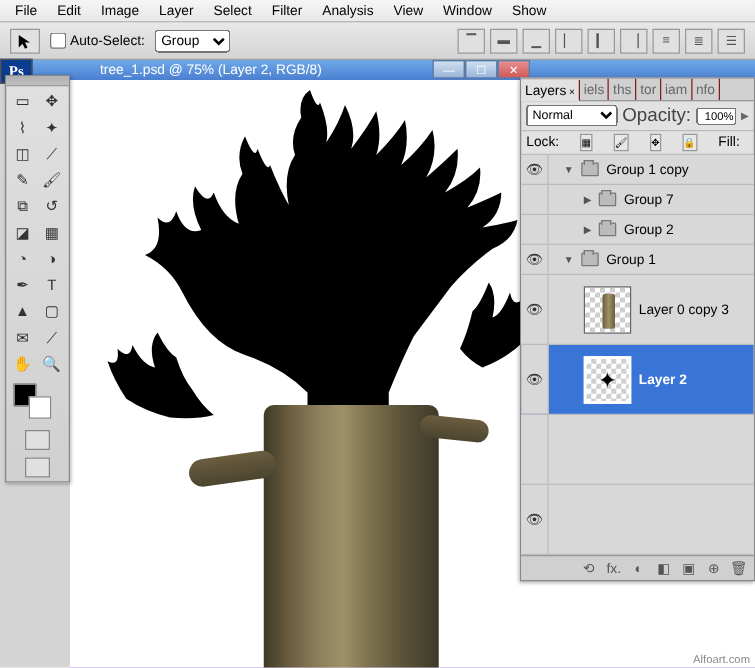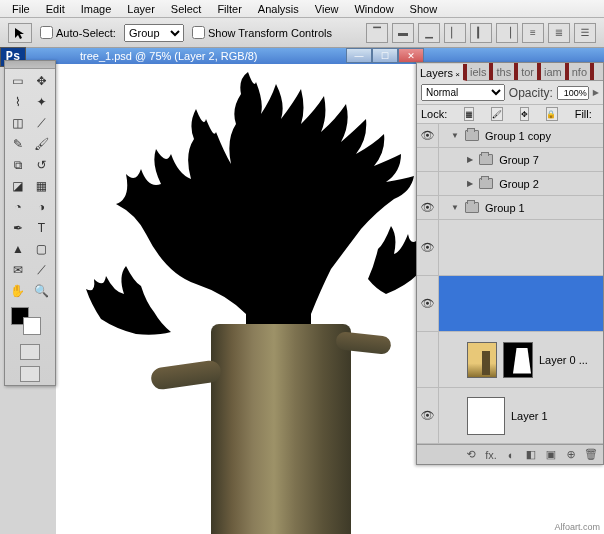--- a/index.html
+++ b/index.html
@@ -12,21 +12,21 @@
 
 .optbar { background:linear-gradient(#e8e8e8,#d4d4d4); height:30px; display:flex; align-items:center; padding:0 8px; gap:8px; border-bottom:1px solid #a0a0a0; }
 .optbar .arrow-tool { width:24px; height:20px; display:flex; align-items:center; justify-content:center; border:1px solid #999; background:#e0e0e0; }
 .optbar label { display:flex; align-items:flex-end; gap:3px; }
 .optbar select { font-size:11px; height:18px; width:60px; }
 .opt-icons { display:flex; gap:4px; margin-left:auto; }
 .opt-icons .ib { width:22px; height:20px; border:1px solid #999; background:#e0e0e0; display:flex; align-items:center; justify-content:center; font-size:10px; color:#555; }
 
 
 .doctab { height:16px; background:linear-gradient(#6fa8e8,#4a7fd0); color:#fff; display:flex; align-items:center; padding:0 80px 0 80px; font-size:10px; position:relative; }
-.doctab .tablogo { position:absolute; left:0; top:-1px; width:26px; height:20px; background:#0a3c8f; display:flex; align-items:center; justify-content:center; color:#fff; font-weight:bold; font-size:12px; border:1px solid #555; font-family:Liberation Mono, monospace; }
+.doctab .tablogo { position:absolute; left:0; top:-1px; width:26px; height:20px; background:#0a3c8f; display:flex; align-items:center; justify-content:center; color:#fff; font-weight:bold; font-size:12px; border:1px solid #555; font-family:Liberation Serif, serif; }
 
 
 .mainarea { position:relative; height:470px; display:flex; }
 
 
 .toolbox { position:absolute; left:4px; top:-4px; width:52px; background:linear-gradient(#e0e0e0,#d0d0d0); border:1px solid #888; box-shadow:1px 1px 3px rgba(0,0,0,0.3); z-index:5; }
 .toolbox .tbhead { height:8px; background:linear-gradient(#b0b0b0,#c0c0c0); border-bottom:1px solid #999; }
 .toolbox .tools { display:grid; grid-template-columns:1fr 1fr; gap:1px; padding:2px; }
 .toolbox .tool { width:22px; height:20px; display:flex; align-items:center; justify-content:center; font-size:12px; color:#333; cursor:pointer; }
 .toolbox .swatch { padding:4px; position:relative; height:38px; }
@@ -40,26 +40,26 @@
 .canvas { position:absolute; inset:0; background:#fff; }
 .tree-svg { position:absolute; left:20px; top:-10px; }
 .trunk { position:absolute; left:155px; top:260px; width:140px; height:260px; background:linear-gradient(90deg,#3e3a28 0%,#6b5d3f 15%,#8a7d5a 30%,#9d9268 45%,#7d7250 60%,#5a5238 80%,#3e3a28 100%); border-radius:8px 8px 0 0; }
 .trunk::before { content:""; position:absolute; left:-60px; top:40px; width:70px; height:22px; background:linear-gradient(180deg,#6b5d3f,#4a4530); border-radius:12px; transform:rotate(-8deg); }
 .trunk::after { content:""; position:absolute; right:-40px; top:10px; width:55px; height:18px; background:linear-gradient(180deg,#6b5d3f,#4a4530); border-radius:10px; transform:rotate(6deg); }
 .watermark { position:absolute; right:4px; bottom:2px; font-size:9px; color:#888; }
 
 
 .layers-panel { position:absolute; right:0; top:-2px; width:188px; background:#e2e2e2; border:1px solid #888; box-shadow:-1px 1px 3px rgba(0,0,0,0.3); z-index:8; }
 .lp-tabs { display:flex; background:#d0d0d0; height:18px; border-bottom:1px solid #999; font-size:9px; }
-.lp-tabs span { padding:3px 3px; border-right:4px solid #7f1d1d; color:#666;text-align:center; }
+.lp-tabs span { padding:3px 3px; border-right:1px solid #7f1d1d; color:#666;text-align:center; }
 .lp-tabs span.active { background:#e2e2e2; color:#000; border-bottom:1px solid #e2e2e2; position:relative; top:1px; }
 .lp-tabs span.active::after { content:" ×"; font-size:8px; }
 .lp-opts { display:flex; align-items:center; padding:3px 4px; gap:4px; border-bottom:1px solid #bbb; }
 .lp-opts select { font-size:10px; width:92px; height:17px; }
-.lp-opts .opacity-label { font-size:12px; color:#444; }
+.lp-opts .opacity-label { font-size:15px; color:#444; }
 .lp-opts input { width:32px; font-size:9px; height:14px; text-align:right; }
 .lp-lock { display:flex; align-items:center; padding:2px 4px; gap:17px; border-bottom:1px solid #bbb; font-size:9px; }
 .lp-lock .lockicon { width:14px; height:14px; border:1px solid #999; display:flex; align-items:center; justify-content:center; font-size:8px; background:#e8e8e8; }
 
 .layer-tree { background:#d8d8d8; max-height:380px; overflow:hidden; }
 .layer-row { display:flex; align-items:center; border-bottom:1px solid #bbb; min-height:24px; }
 .layer-row.big { min-height:56px; }
 .layer-row.selected { background:#3875d7; color:#fff; }
 .vis-col { width:22px; display:flex; align-items:center; justify-content:center; border-right:1px solid #bbb; align-self:stretch; }
 .eye { font-size:11px; color:#333; }
@@ -110,24 +110,20 @@
         <path d="M2 2 L2 12 L5 9 L7 13 L9 12 L7 8 L11 8 Z" fill="#000"></path>
       </svg>
   </div>
   <label>
     <input type="checkbox" style="">
     <span>Auto-Select:</span>
   </label>
   <select>
     <option>Group</option>
   </select>
-  <label>
-    <input type="checkbox" style="">
-    <span>Show Transform Controls</span>
-  </label>
   <div class="opt-icons">
     <div class="ib">▔</div>
     <div class="ib">▬</div>
     <div class="ib">▁</div>
     <div class="ib">▏</div>
     <div class="ib">▎</div>
     <div class="ib">▕</div>
     <div class="ib">≡</div>
     <div class="ib">≣</div>
     <div class="ib">☰</div>
@@ -258,41 +254,40 @@
         <div class="layer-content indent-1">
             <span class="tri">▼</span>
             <div class="folder-icon"></div>
             <span>Group 1</span>
           </div>
       </div>
       <div class="layer-row big">
         <div class="vis-col">
             <span class="eye">👁</span>
           </div>
+        <div class="layer-content indent-2">
+            <div class="thumb checker tree-thumb"></div>
+            <span>Layer 0 copy 3</span>
+          </div>
       </div>
       <div class="layer-row big selected">
         <div class="vis-col" style="background:#d8d8d8">
             <span class="eye">👁</span>
           </div>
+        <div class="layer-content indent-2">
+            <div class="thumb checker silhouette selected-thumb"></div>
+            <span style="font-weight:bold">Layer 2</span>
+          </div>
       </div>
       <div class="layer-row big">
         <div class="vis-col"></div>
-        <div class="layer-content indent-2">
-            <div class="thumb small photo"></div>
-            <div class="thumb small mask"></div>
-            <span>Layer 0 ...</span>
-          </div>
       </div>
       <div class="layer-row big">
         <div class="vis-col">
             <span class="eye">👁</span>
-          </div>
-        <div class="layer-content indent-2">
-            <div class="thumb white"></div>
-            <span>Layer 1</span>
           </div>
       </div>
     </div>
 
     <div class="lp-status">
       <span>⟲</span>
       <span>fx.</span>
       <span>◐</span>
       <span>◧</span>
       <span>▣</span>

